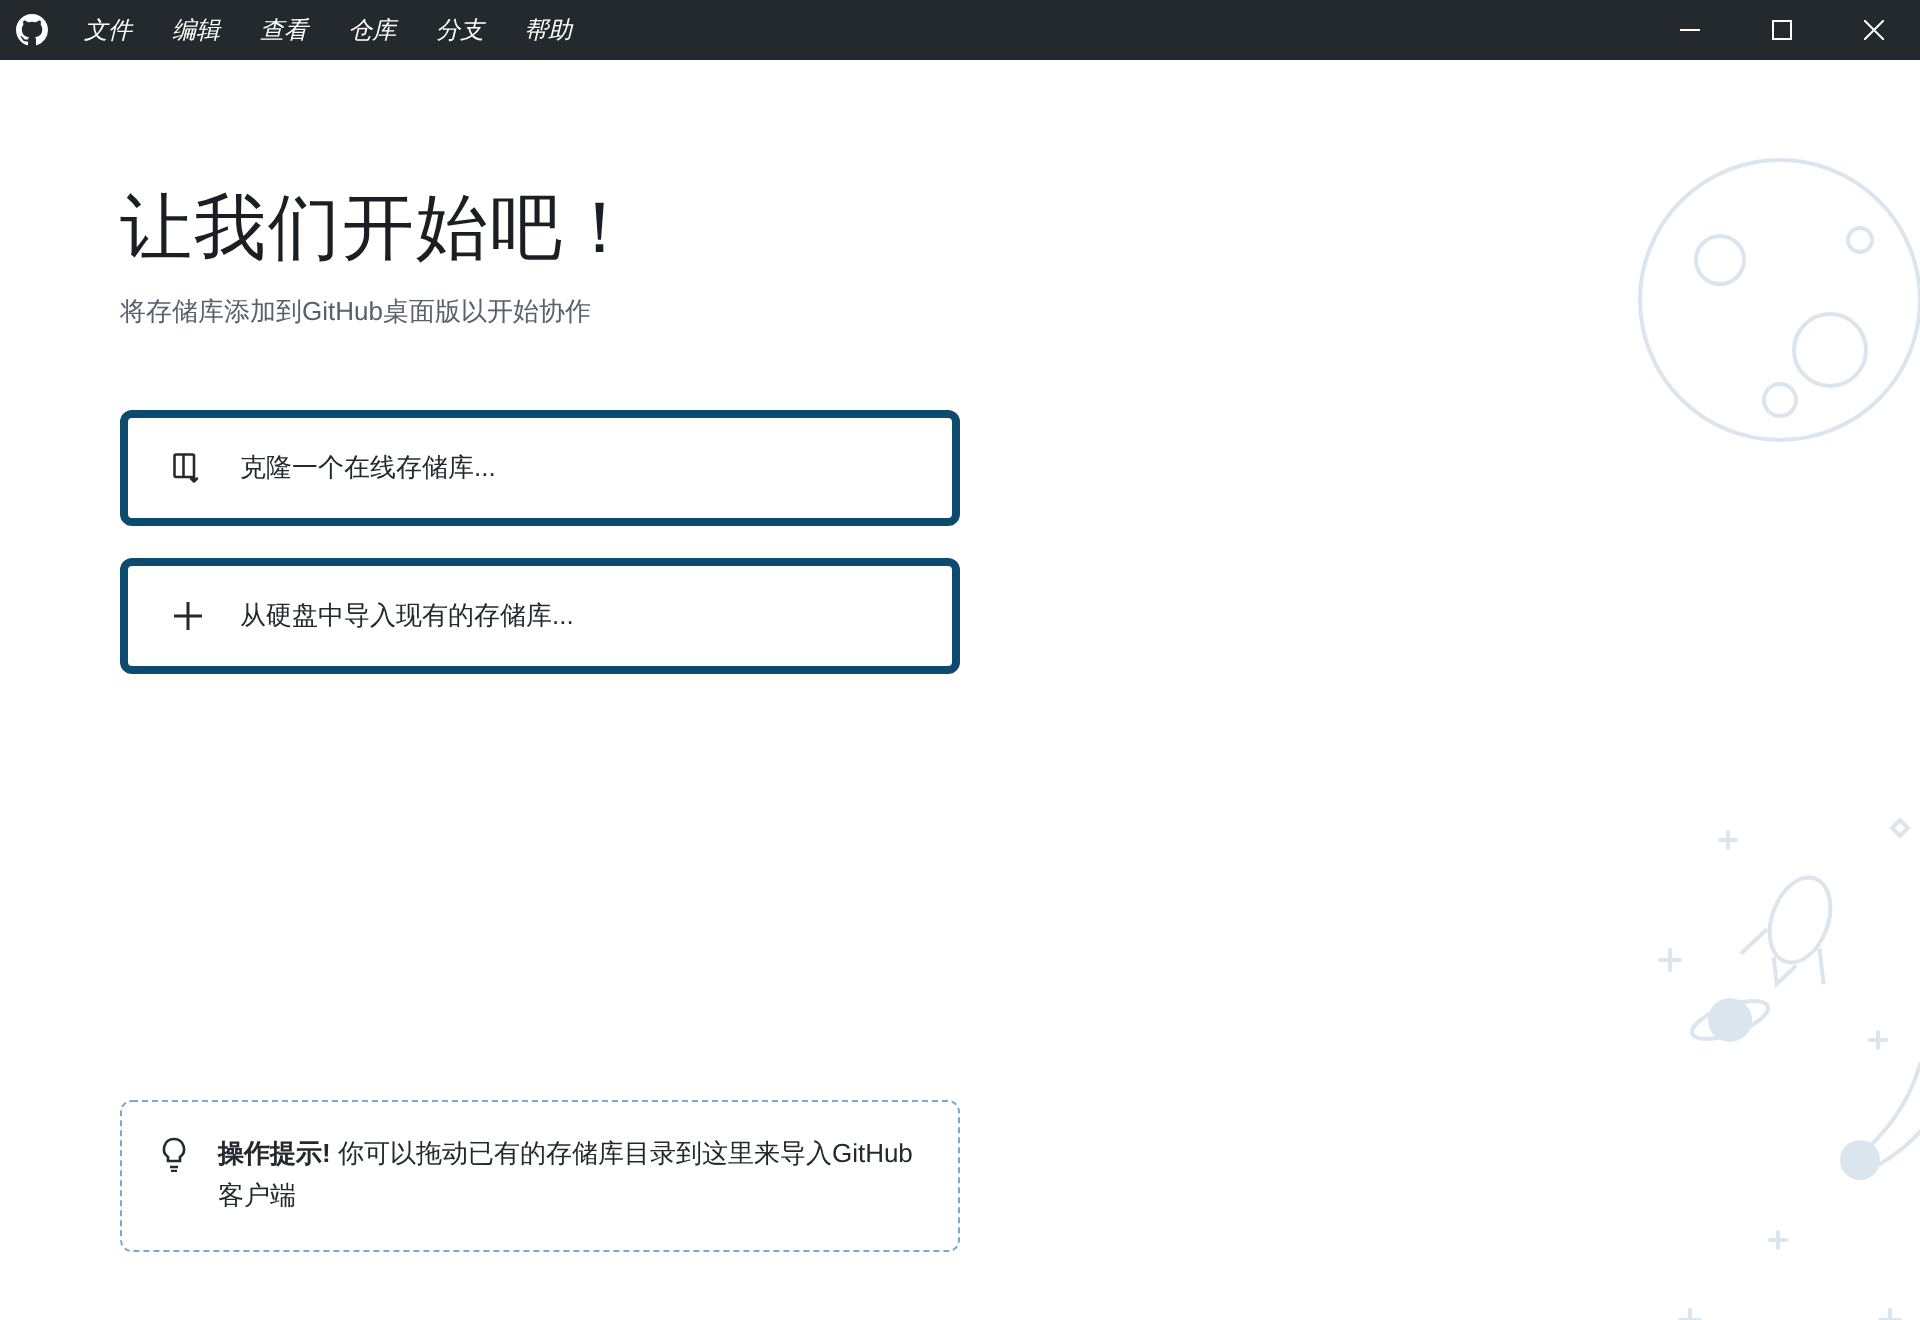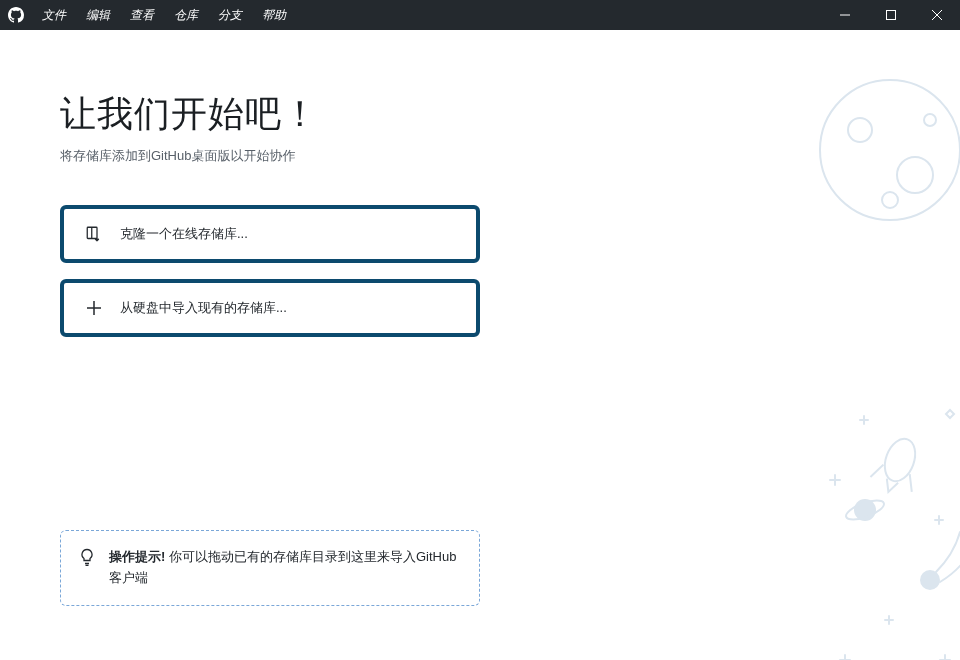--- a/index.html
+++ b/index.html
@@ -9,21 +9,21 @@
   .titlebar .menus { display: flex; }
   .titlebar .menu-item { padding: 0 10px; line-height: 30px; cursor: default; font-style: italic; }
   .win-controls { margin-left: auto; display: flex; }
   .win-btn { width: 46px; height: 30px; display: flex; align-items: center; justify-content: center; }
   .content { position: relative; padding: 60px 16px 0 60px; height: calc(100% - 30px); }
   .heading { font-size: 36px; font-weight: 400; color: #1b1f23; letter-spacing: 1px; }
   .subheading { font-size: 13px; color: #586069; margin-top: 8px; }
   .actions { margin-top: 40px; width: 420px; }
   .action-btn { width: 100%; border: 4px solid #0c4a6e; border-radius: 6px; background: #fff; padding: 16px 18px; display: flex; align-items: center; margin-bottom: 16px; font-size: 13px; color: #24292e; cursor: pointer; text-align: left; }
   .action-btn .icon { width: 24px; margin-right: 14px; display: flex; align-items: center; justify-content: center; color: #24292e; }
-  .tip-box { width: 420px; border: 1px dashed #7aa7d8; border-radius: 6px; padding: 16px 18px; display: flex; align-items: flex-start; font-size: 13px; color: #24292e; position: absolute; left: 60px; top: 500px; }
+  .tip-box { width: 420px; border: 1px dashed #7aa7d8; border-radius: 6px; padding: 16px 18px; display: flex; align-items: flex-start; font-size: 13px; color: #24292e; position: absolute; left: 60px; top: 520px; }
   .tip-box .icon { width: 18px; margin-right: 12px; flex-shrink: 0; margin-top: 1px; }
   .tip-box .text { line-height: 1.6; }
   .tip-box .text b { font-weight: 600; }
   .bg-deco { position: absolute; right: 0; top: 30px; bottom: 0; width: 240px; pointer-events: none; }
 </style>
 </head>
 <body>
 
 <div class="titlebar">
   <div class="logo">

